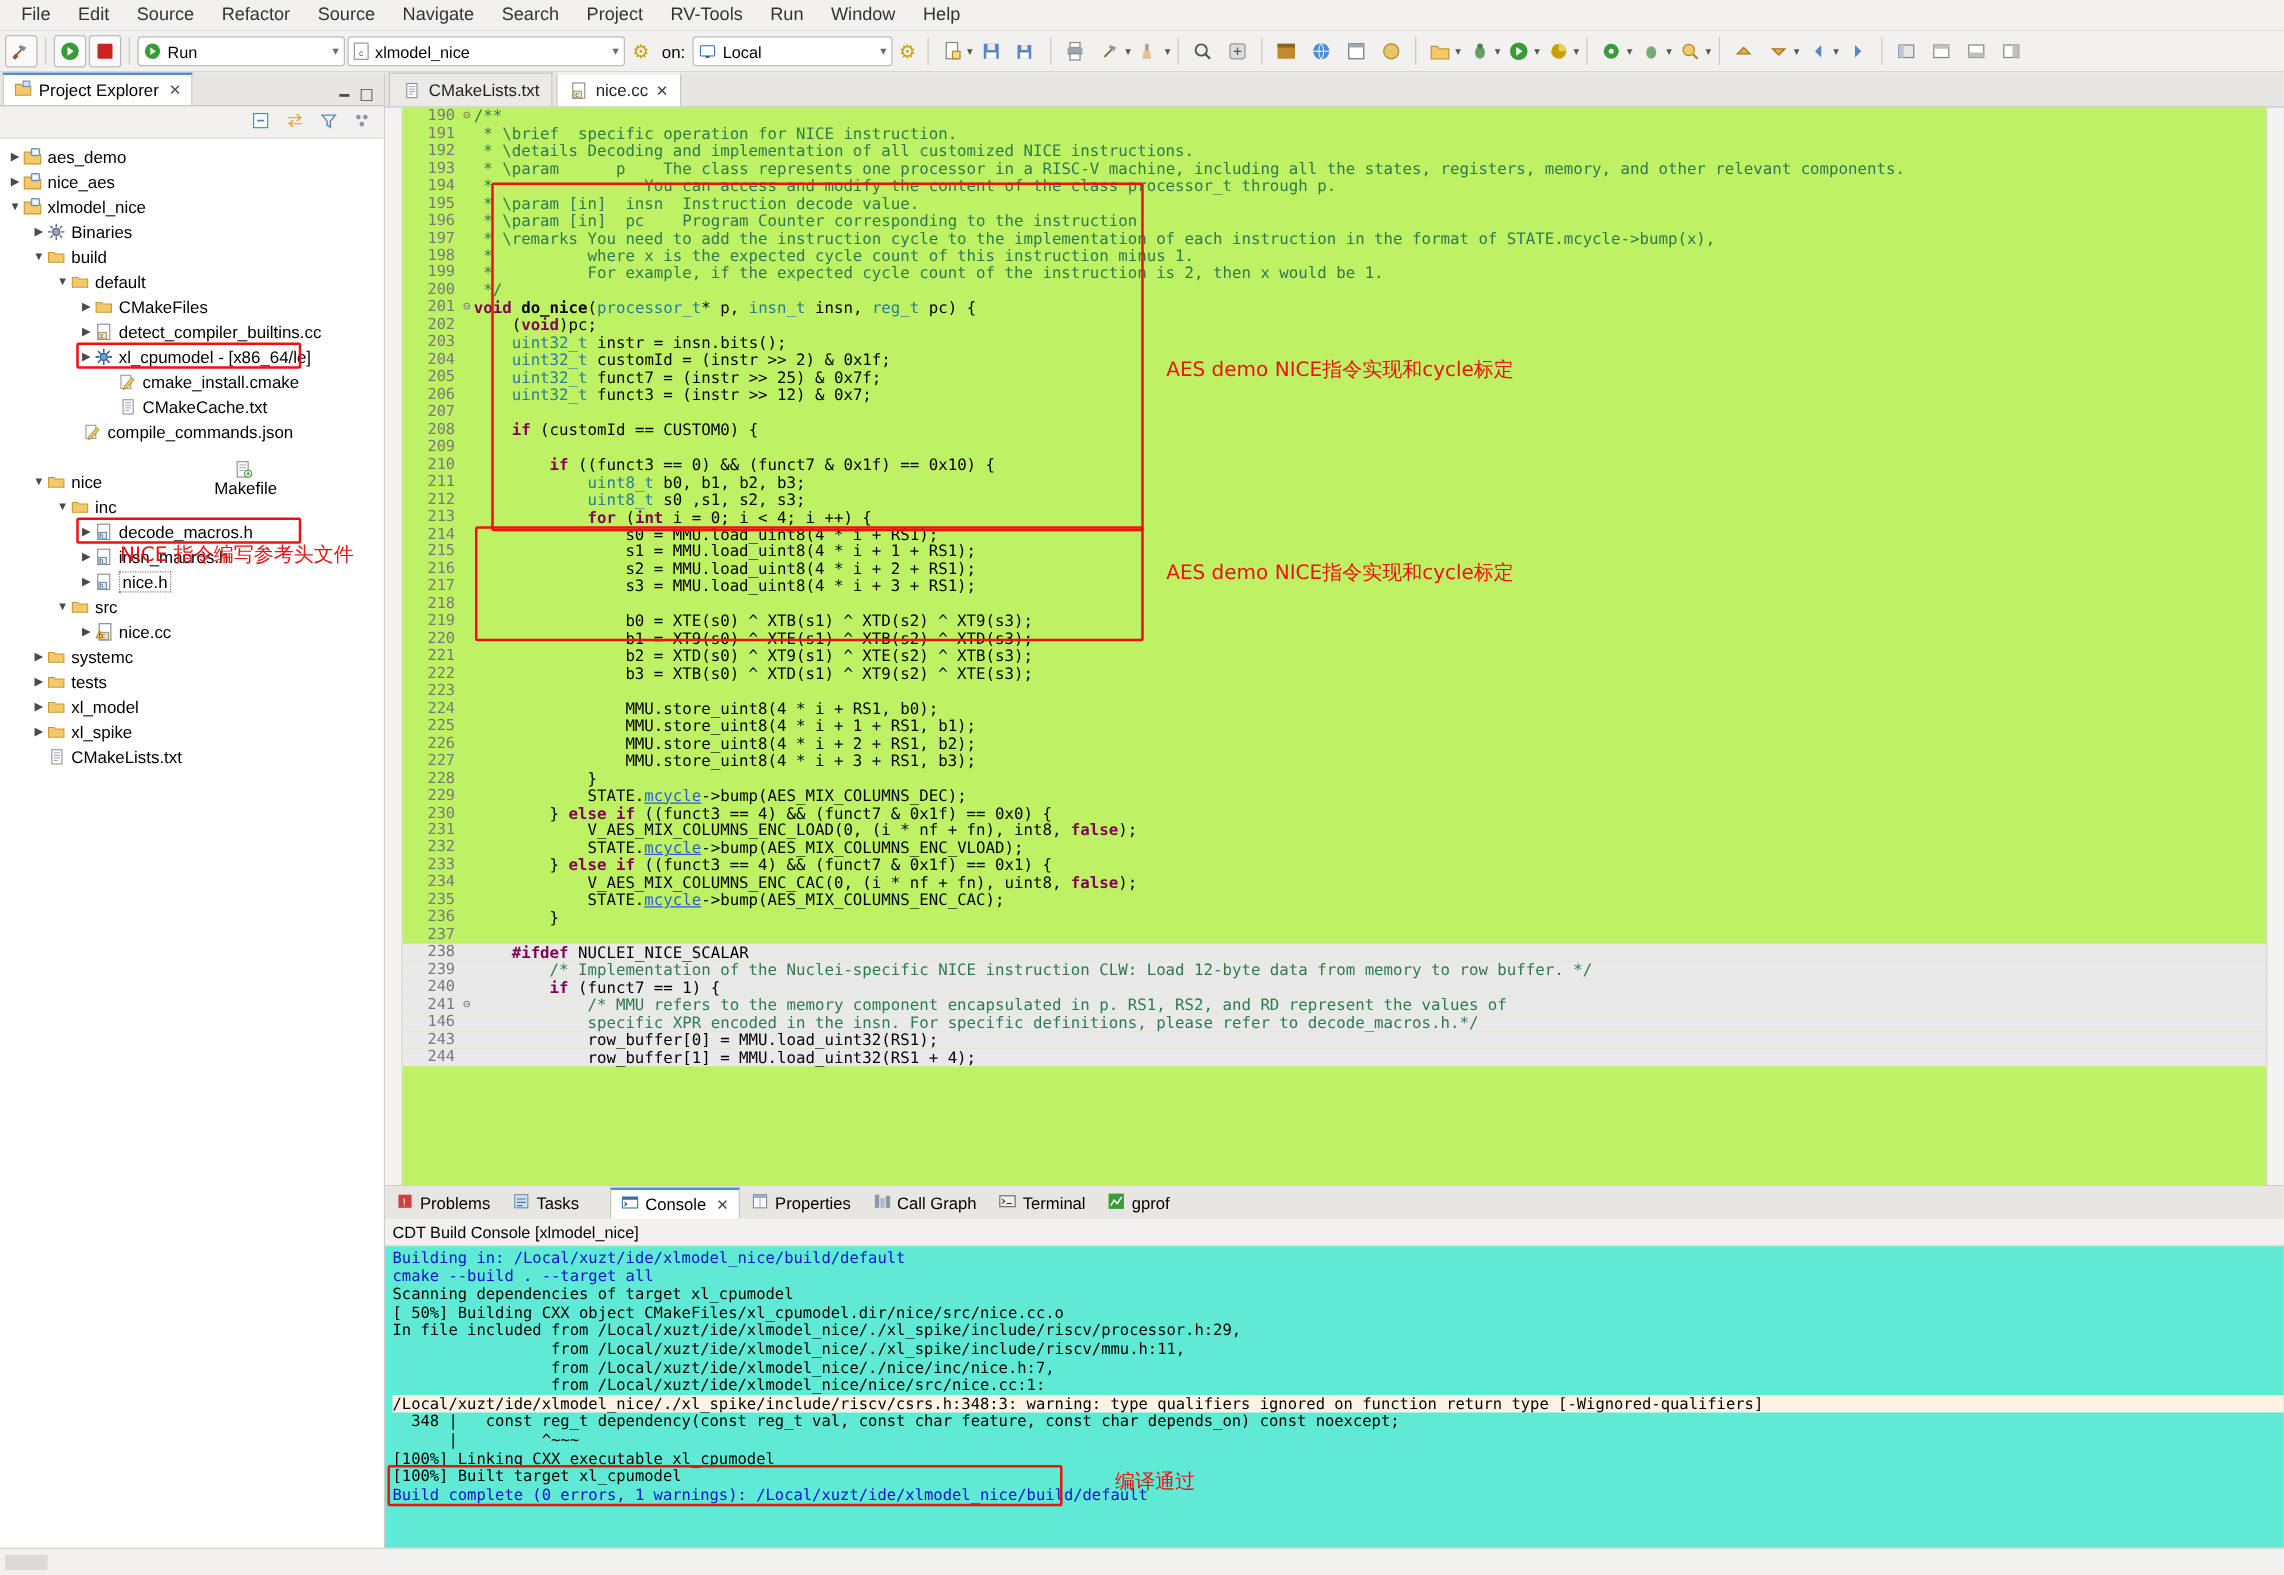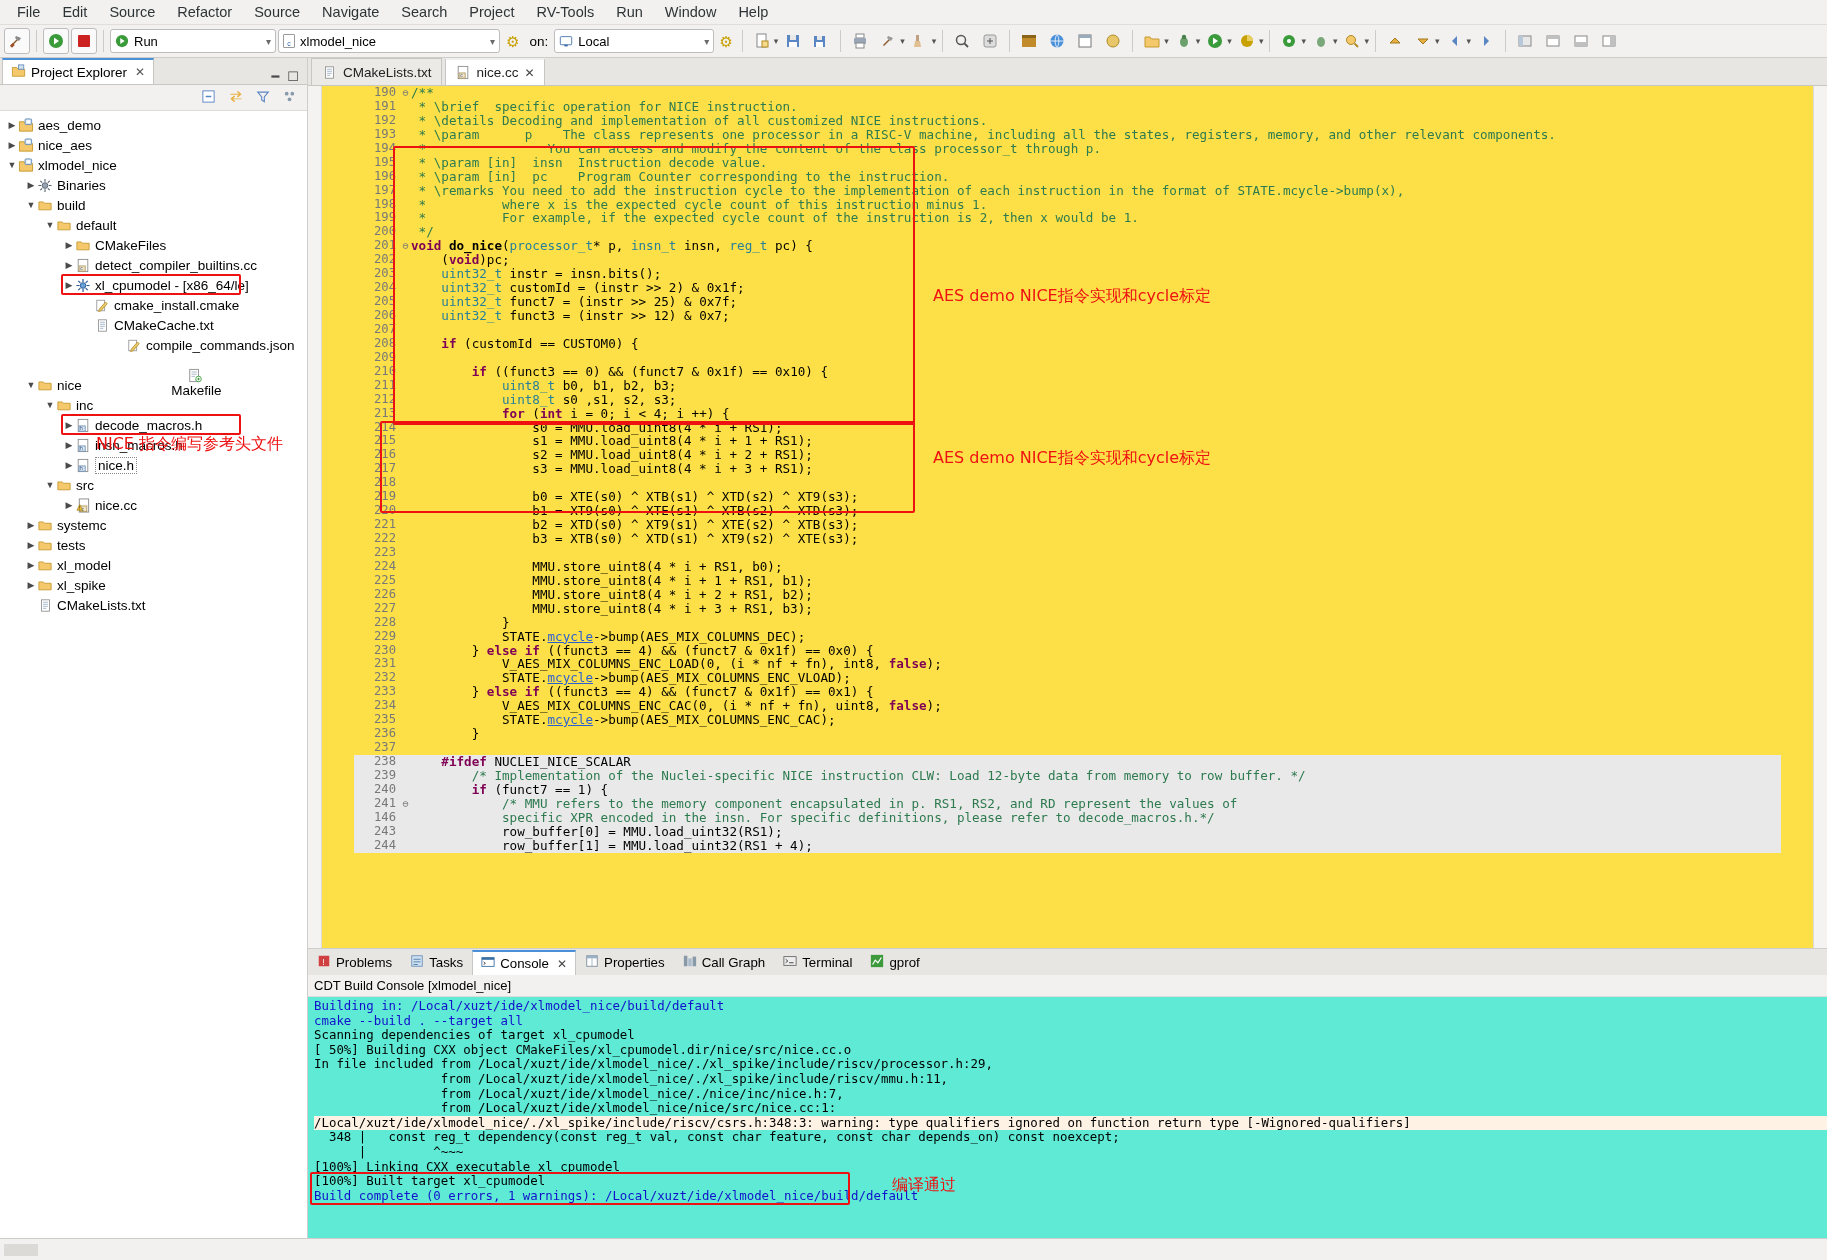--- a/index.html
+++ b/index.html
@@ -86,21 +86,21 @@
     border-bottom:1px solid #c8c6c2;
   }
   .etab {
     display:flex; align-items:center; gap:6px; height:27px; padding:0 9px;
     font-size:13.5px; background:#eceae7; border:1px solid #c8c6c2; border-bottom:none; margin-left:3px;
     color:#222;
   }
   .etab.active { background:#ffffff; border-top:2px solid #f0f0f0; }
   .etab .x { font-size:12px; color:#444; }
 
-  .editor-wrap { flex:1; display:flex; min-height:0; background:#fde047; position:relative; overflow:hidden;gap:32px; }
+  .editor-wrap { flex:1; display:flex; min-height:0; background:#bef264; position:relative; overflow:hidden; }
   .ruler-left { width:14px; background:#f4f3f1; border-right:1px solid #dcdad6; }
   .code-area { flex:1; position:relative; overflow:hidden; font-family:"DejaVu Sans Mono","Liberation Mono",monospace; font-size:12.6px; line-height:13.95px; }
   .codeline { display:flex; height:13.95px; align-items:center; white-space:pre; }
   .lnum { width:46px; text-align:right; padding-right:4px; color:#787878; flex:0 0 46px; font-size:12.2px; }
   .fold { width:11px; flex:0 0 11px; text-align:center; color:#777; font-size:10px; }
   .ctext { white-space:pre; }
   .hl-row { background:#e9e9e9; }
   .scroll-right { width:14px; background:#f4f3f1; border-left:1px solid #dcdad6; }
 
   
@@ -109,21 +109,21 @@
   .c-type { color:#267f99; }
   .c-fn { color:#000; font-weight:bold; }
   .c-mcy { color:#2a5fd4; text-decoration:underline; }
   .c-plain { color:#000; }
   .c-ppc { color:#7f0055; font-weight:bold; }
 
   
   .console-panel { height:290px; display:flex; flex-direction:column; border-top:1px solid #cfcdc9; background:#f2f1f0; }
   .console-tabs { height:26px; display:flex; align-items:flex-end; background:#e8e6e3; }
   .ctab { display:flex; align-items:center; gap:5px; height:25px; padding:0 8px; font-size:13.3px; border:1px solid transparent; }
-  .ctab.active { background:#ffffff; border:1px solid #c8c6c2; border-bottom:none; border-top:2px solid #4a90d9; }
+  .ctab.active { background:#ffffff; border:1px solid #c8c6c2; border-bottom:none; border-top:2px solid #4a90d9;margin-left:16px; }
   .ctab .x { font-size:12px; color:#444; margin-left:3px; }
   .console-title { height:22px; display:flex; align-items:center; padding-left:6px; font-size:13px; background:#f2f1f0; border-bottom:1px solid #dedcd8; }
   .console-body { flex:1; background:#5eead4; position:relative; overflow:hidden; font-family:"DejaVu Sans Mono","Liberation Mono",monospace; font-size:12.4px; line-height:14.6px; padding-left:6px; padding-top:2px;}
   .cl { white-space:pre; height:14.6px; }
   .blue { color:#1111cc; }
   .black { color:#000; }
   .warnbg { background:#fdf2e3; }
 
   
   .statusbar { height:22px; background:#f2f1f0; border-top:1px solid #cfcdc9; display:flex; align-items:center; }
@@ -526,21 +526,21 @@
           <div class="trow" style="padding-left: 82px;">
             <span class="arrow none">▶</span>
             <span class="ticon">
               <svg width="13" height="15" viewBox="0 0 16 16">
                 <rect x="3" y="1" width="10" height="14" fill="#fff" stroke="#8a8a8a"></rect>
                 <path d="M5 4h6M5 6.5h6M5 9h6M5 11.5h4" stroke="#8aa0b8" stroke-width="0.9"></path>
               </svg>
             </span>
             <span class="tlabel">CMakeCache.txt</span>
           </div>
-          <div class="trow" style="padding-left: 114px;">
+          <div class="trow" style="padding-left: 54px;">
             <span class="arrow none">▶</span>
             <span class="ticon">
               <svg width="14" height="15" viewBox="0 0 16 16">
                 <rect x="2" y="2" width="9" height="12" fill="#fff" stroke="#9a9a9a"></rect>
                 <path d="M5 12l7-8 2 2-7 8-3 1z" fill="#e8c76a" stroke="#a8871e" stroke-width="0.8"></path>
               </svg>
             </span>
             <span class="tlabel">compile_commands.json</span>
           </div>
           <div class="trow" style="padding-left: 82px; flex-direction: column;">

